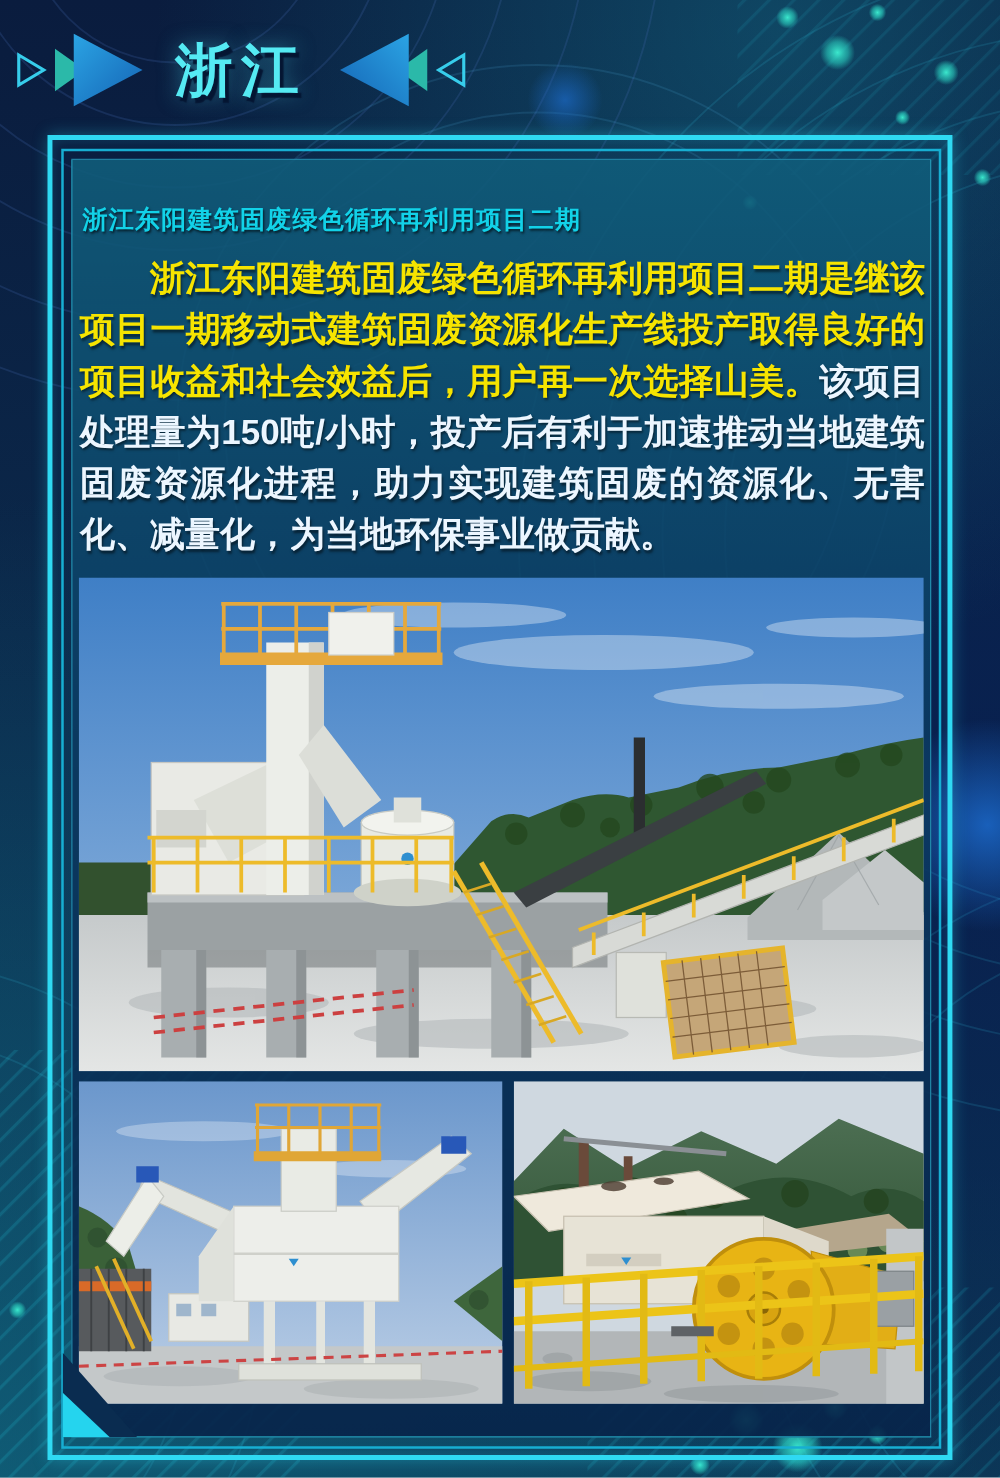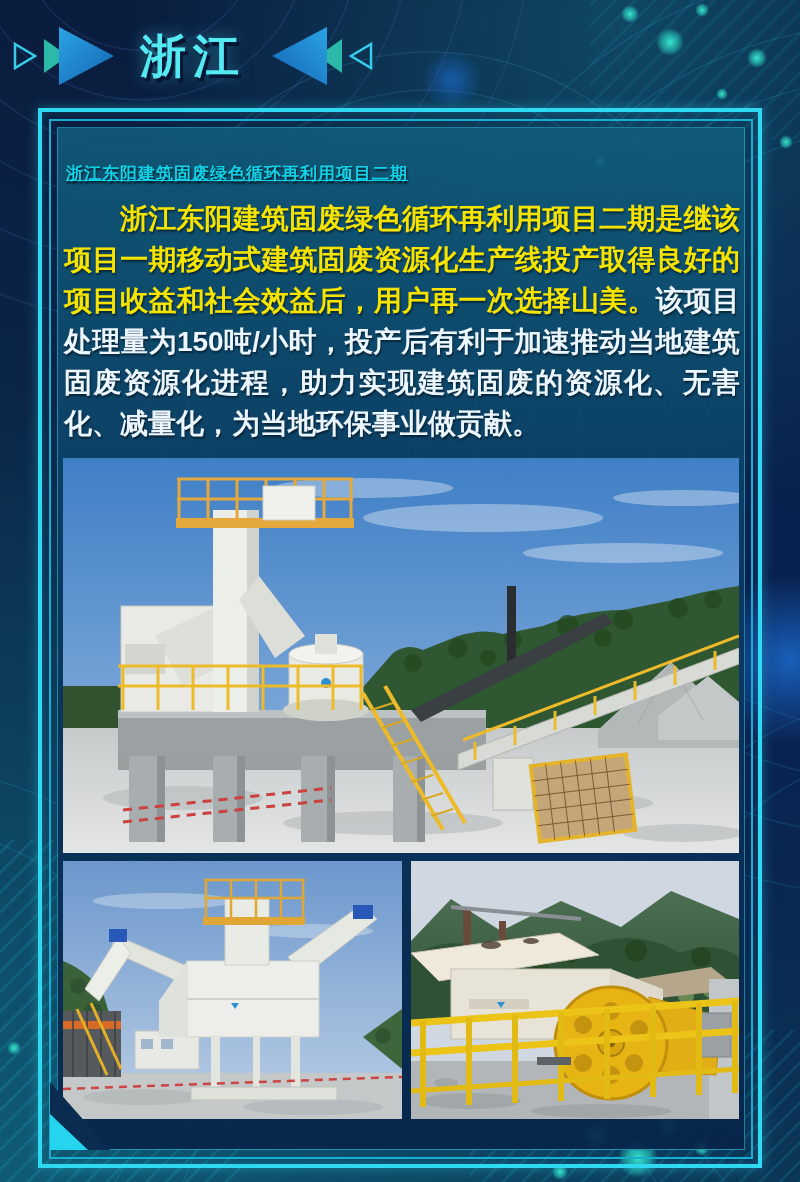--- a/index.html
+++ b/index.html
@@ -35,22 +35,22 @@
     box-sizing:border-box;border:1px solid rgba(44,176,206,0.65);
     background:linear-gradient(180deg, rgba(16,92,122,0.90) 0%, rgba(11,58,98,0.88) 45%, rgba(7,36,74,0.92) 100%);}
   .corner-dark{position:absolute;left:50px;top:1082px;width:60px;height:68px;
     background:#0a2c50;clip-path:polygon(0 0,0 100%,100% 100%);}
   .corner-cyan{position:absolute;left:50px;top:1114px;width:38px;height:36px;
     background:#25d4ee;clip-path:polygon(0 0,0 100%,100% 100%);
     box-shadow:0 0 8px rgba(47,217,242,0.5);}
 
   
   .article-heading{
-    margin:34px 6px 0 8px;font-size:17px;font-weight:bold;color:#12d2e8;
-    letter-spacing:1px;text-shadow:1px 2px 2px rgba(0,0,0,0.65);text-decoration:underline;}
+    margin:34px 6px 0 8px;font-size:20px;font-weight:bold;color:#12d2e8;
+    letter-spacing:1px;text-shadow:1px 2px 2px rgba(0,0,0,0.65);}
   .article-paragraph{
     margin:13px 6px 10px 6px;width:676px;
     font-size:28px;line-height:41px;text-align:justify;text-indent:2em;
     color:#ecf6ff;font-weight:bold;
     text-shadow:1px 2px 2px rgba(0,0,0,0.5);}
   .hl{color:#f6e400;}
 
   
   .photo-large{display:block;width:676px;height:395px;margin:14px auto 0;}
   .photo-row{width:676px;margin:8px auto 0;display:flex;gap:9px;}

